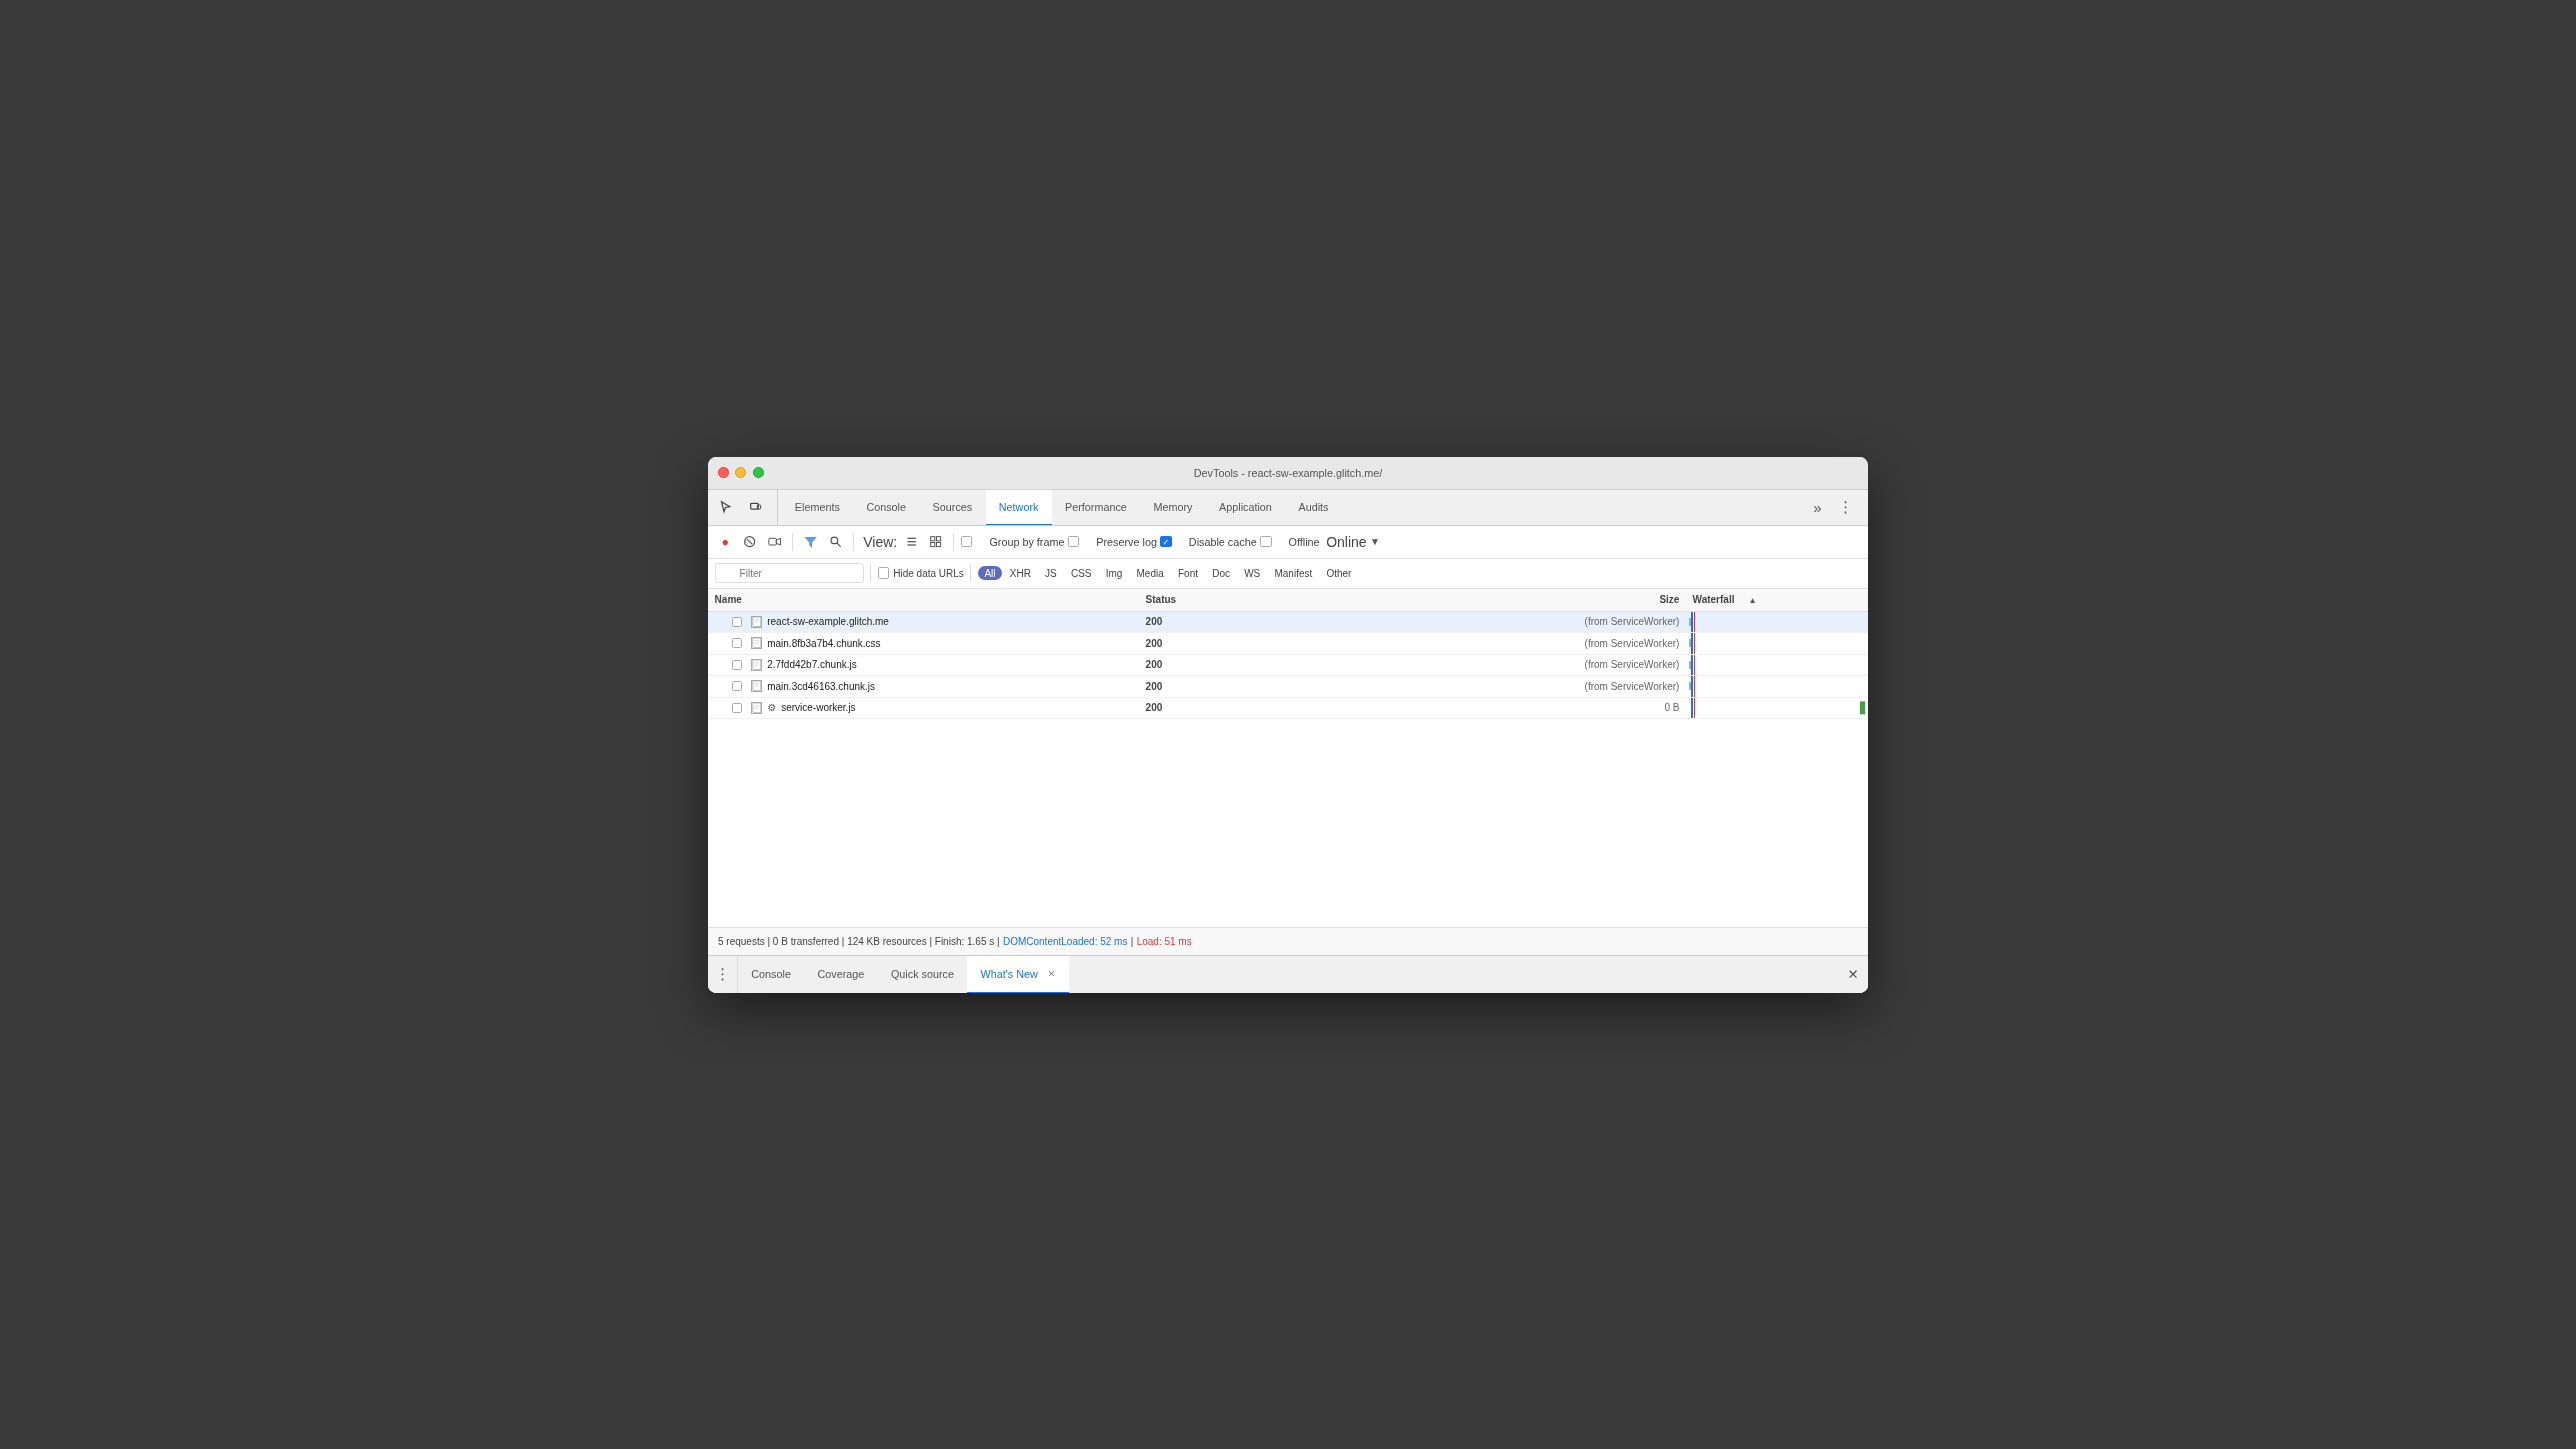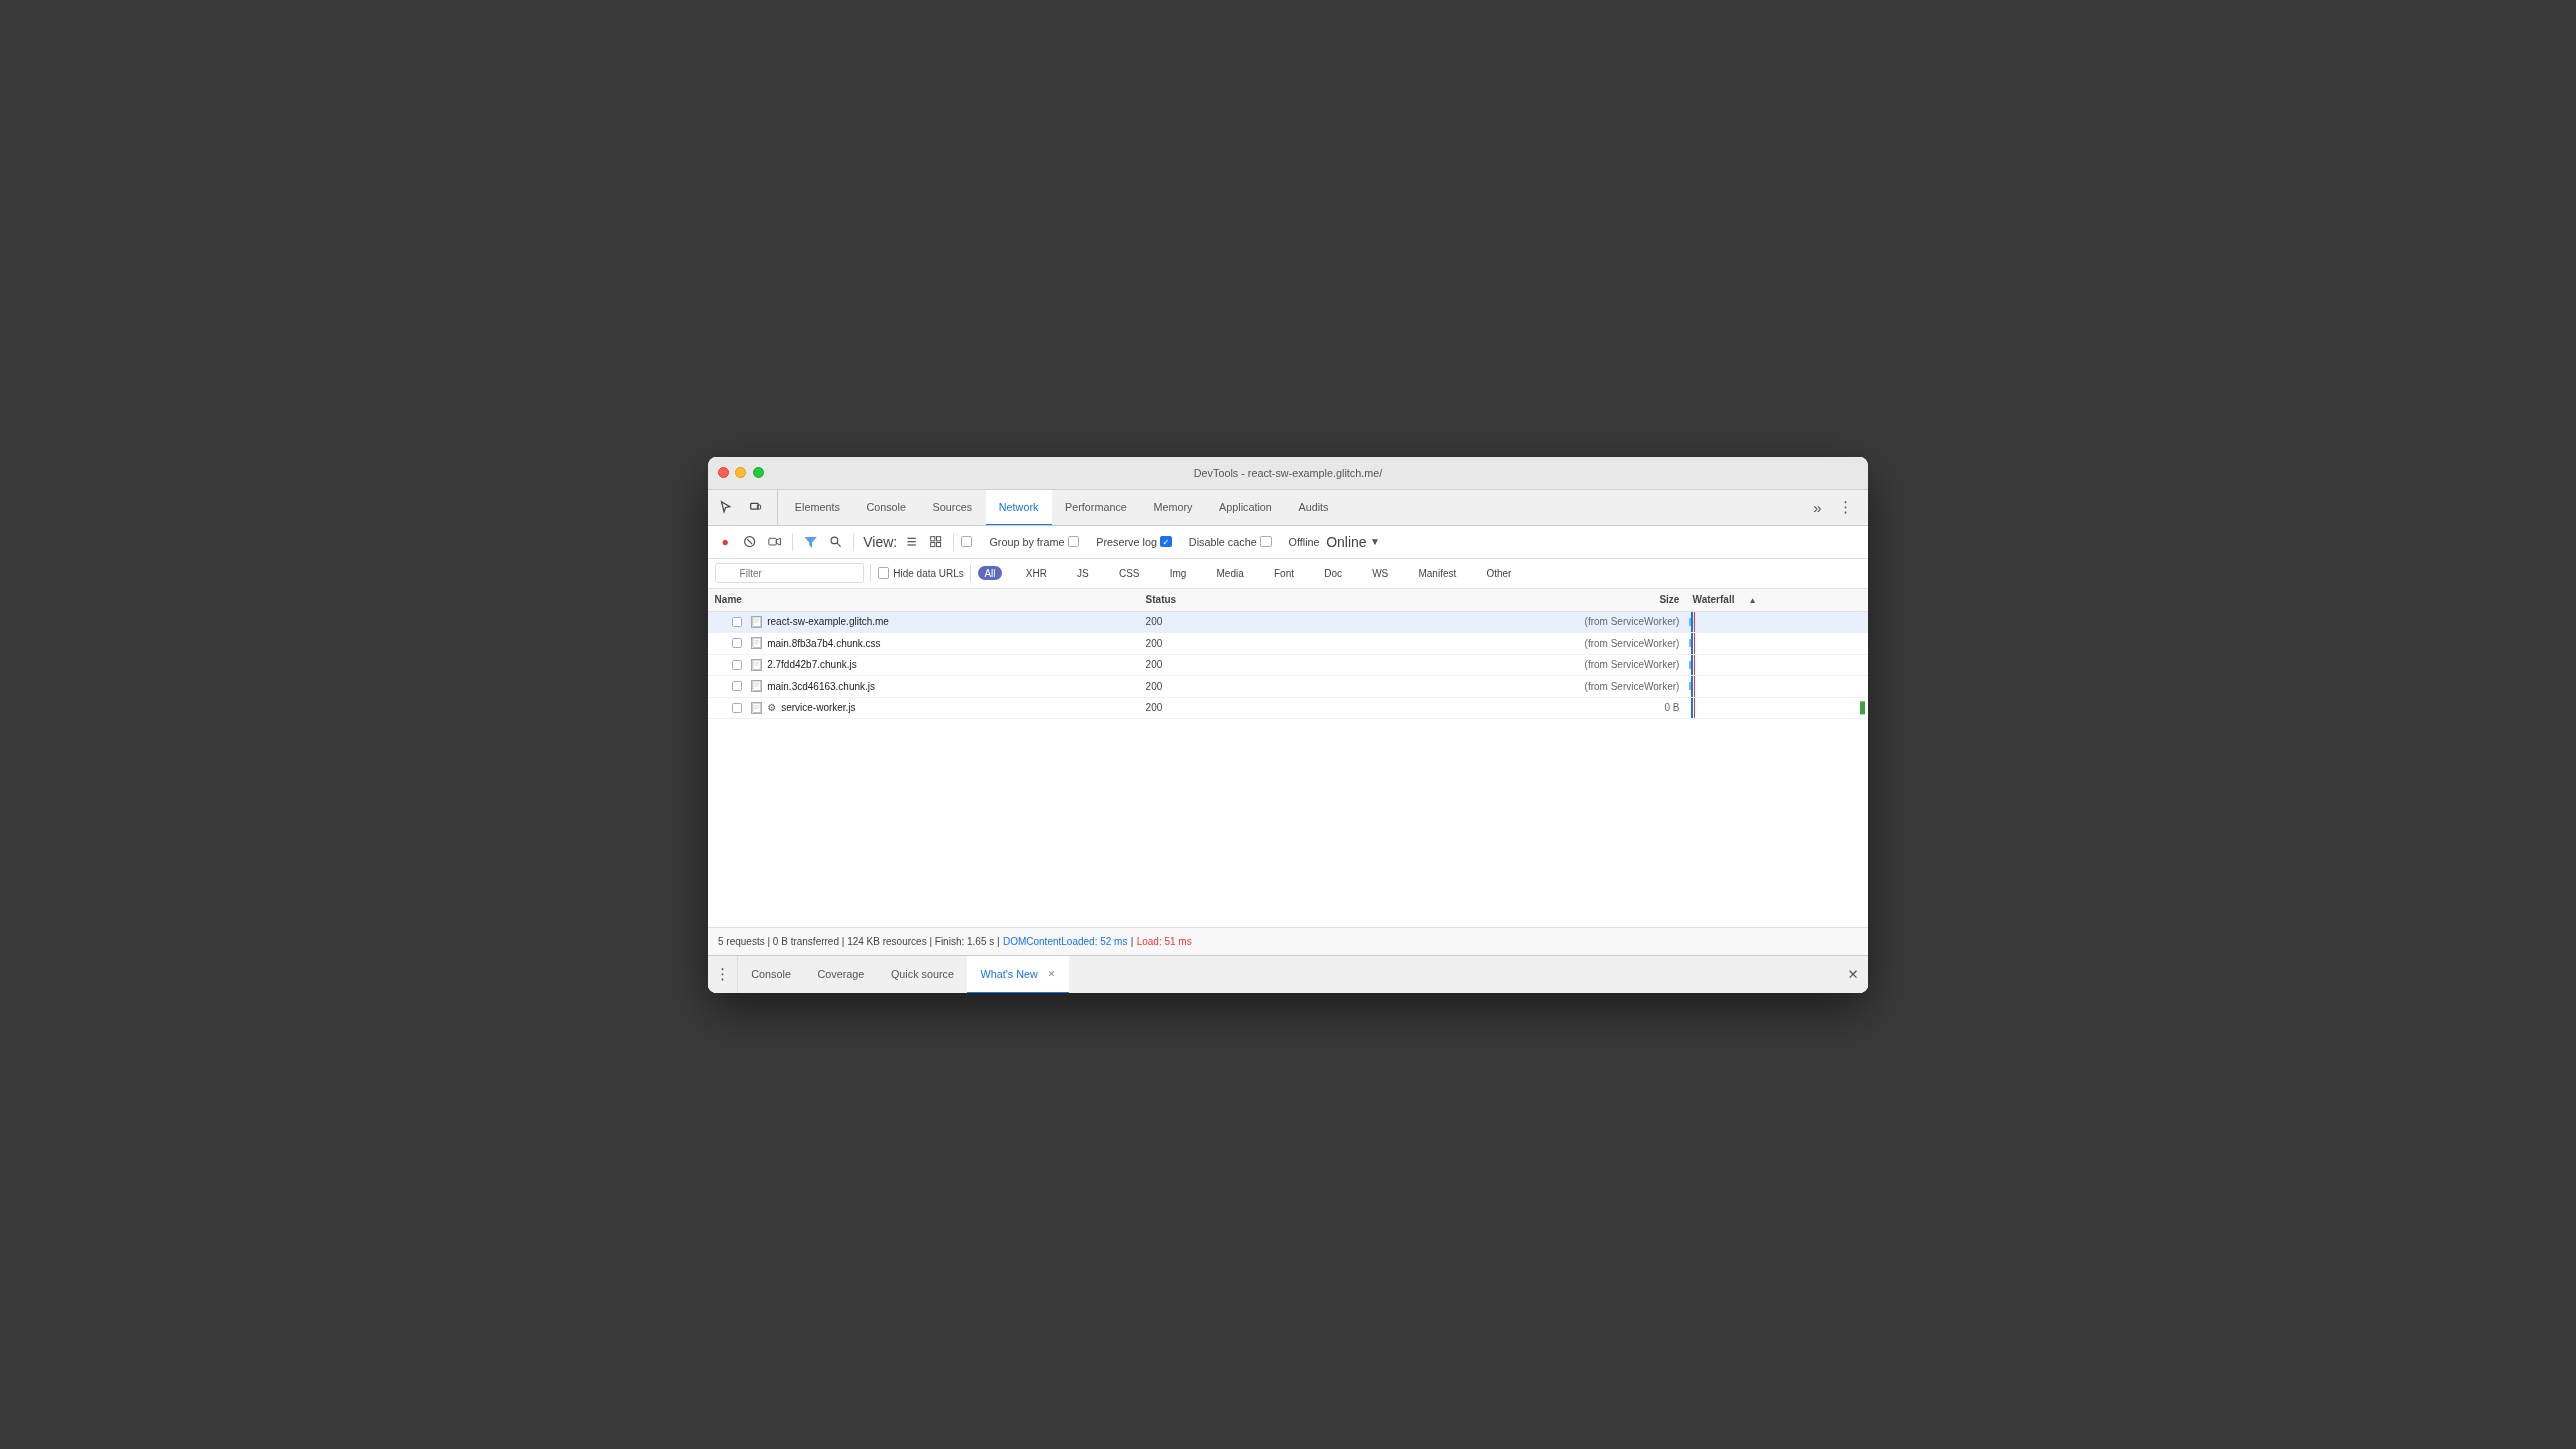--- a/index.html
+++ b/index.html
@@ -197,21 +197,21 @@
     .hide-data-urls {
       display: flex;
       align-items: center;
       gap: 4.1px;
       font-size: 10px;
       color: #444;
     }
     .filter-types {
       display: flex;
       align-items: center;
-      gap: 17px;
+      gap: 1px;
     }
     .filter-type {
       padding: 1.7px 6.6px;
       font-size: 10px;
       color: #444;
       cursor: pointer;
       border-radius: 2.5px;
     }
     .filter-type.active {
       background: #5c6bc0;
@@ -295,20 +295,21 @@
     }
     .gear-icon {
       font-size: 10px;
       color: #555;
     }
     .row-status {
       width: 166px;
       padding: 0 6.6px;
       flex-shrink: 0;
       color: #444;
+      font-weight: bold;
     }
     .row-size {
       flex: 1;
       padding: 0 6.6px;
       text-align: right;
       color: #666;
     }
     .row-waterfall {
       width: 182px;
       padding: 0 3.3px;

